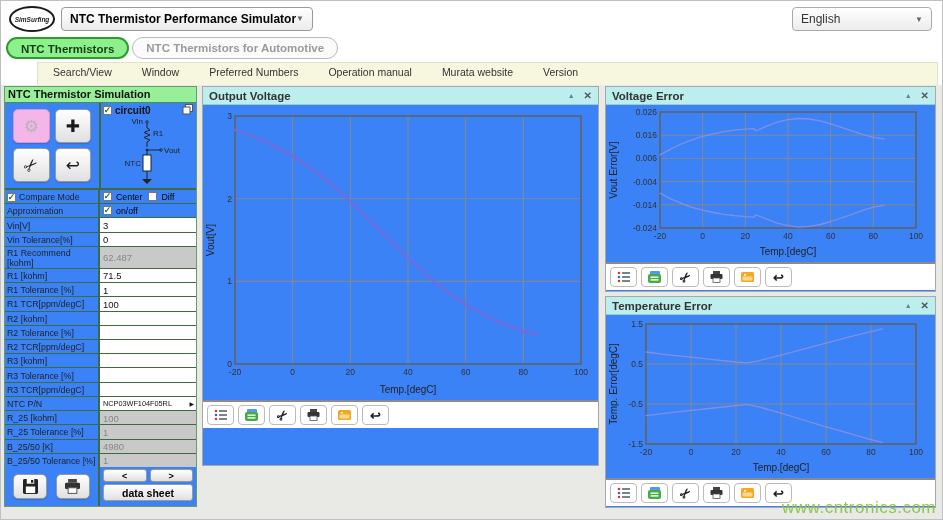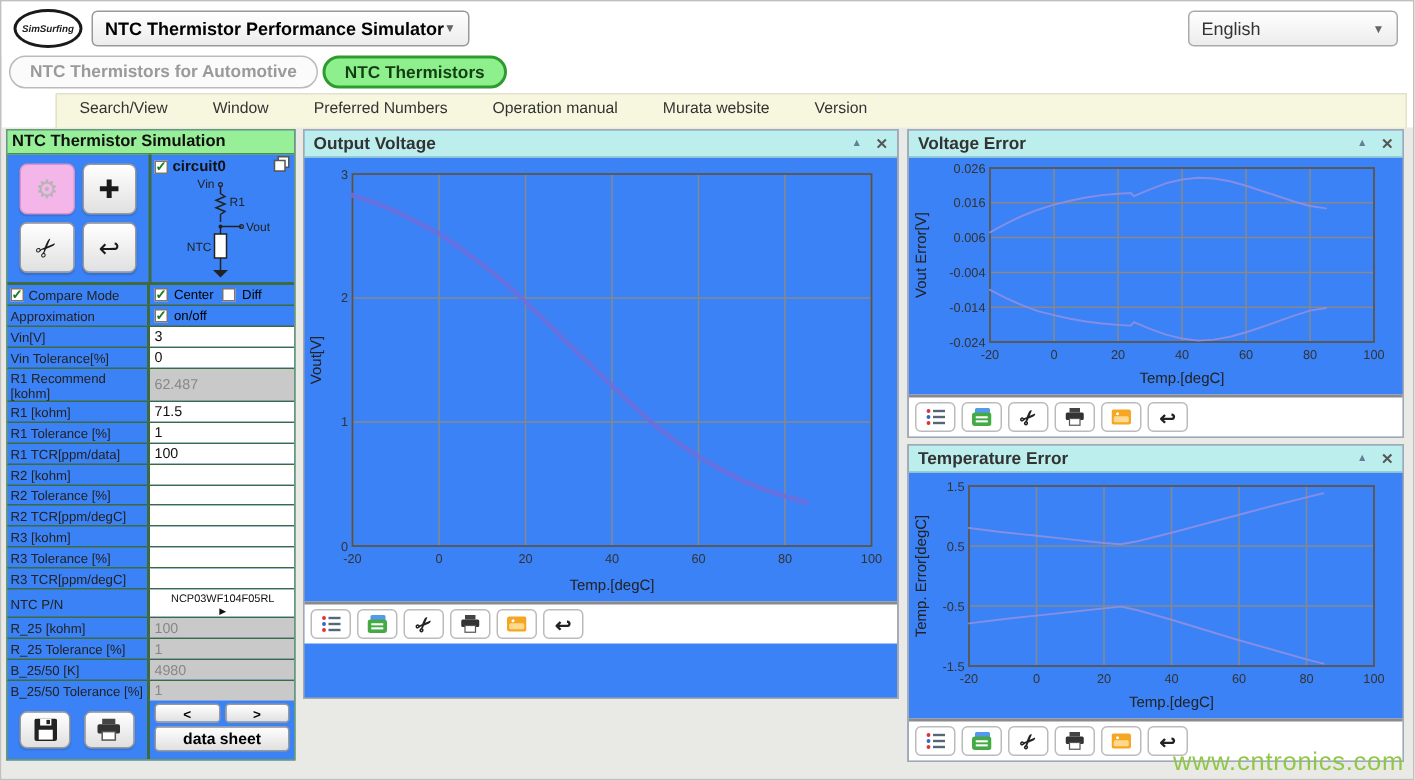--- a/index.html
+++ b/index.html
@@ -52,21 +52,21 @@
   .copy-icon { margin-left:auto; }
   .cb { width:9px; height:9px; border:1px solid #777; background:#fff; display:inline-flex; align-items:center; justify-content:center;
         font-size:9px; line-height:1; color:#1b7a1b; font-weight:bold; margin-right:3px; flex:none; cursor:pointer; }
 
   .param-table { flex:1; display:flex; flex-direction:column; }
   .trow { flex:1; display:flex; border-bottom:1px solid #3d6b3d; align-items:stretch; }
   .trow:last-child { border-bottom:none; }
   .tlabel { width:95px; border-right:2px solid #3d6b3d; font-size:8.8px; color:#222; padding:1px 0 0 2px; display:flex; align-items:center; }
   .tvalue { flex:1; font-size:9.5px; background:#fff; padding:1px 2px 0 3px; display:flex; align-items:center; color:#111; }
   .tvalue.ro { background:#c9c9c9; color:#878787; }
-  .tvalue.pn { font-size:7.3px; justify-content:space-between;flex-direction:column; }
+  .tvalue.pn { font-size:7.3px; justify-content:space-between; }
   .pn-arrow { font-size:6px; color:#111; cursor:pointer; }
   .optcell { flex:1; display:flex; align-items:center; font-size:8.8px; padding-left:3px; gap:1px; }
 
   .lp-footer { height:39px; flex:none; display:flex; }
   .lp-foot-left { width:95px; border-right:2px solid #3d6b3d; display:flex; align-items:center; justify-content:space-evenly; }
   .foot-btn { width:34px; height:25px; border:1px solid #999; border-radius:5px; background:linear-gradient(#ffffff,#e0e0e0);
               display:flex; align-items:center; justify-content:center; cursor:pointer; box-shadow:0 1px 1px rgba(0,0,0,.15); }
   .lp-foot-right { flex:1; padding:2px 3px; display:flex; flex-direction:column; }
   .nav-row { display:flex; gap:3px; }
   .nav-btn { flex:1; height:13px; border:1px solid #999; border-radius:3px; background:linear-gradient(#ffffff,#e0e0e0);
@@ -101,22 +101,22 @@
       <span class="lbl">NTC Thermistor Performance Simulator</span>
       <span class="dd-arrow">▼</span>
     </div>
     <div class="lang-select">
       <span class="lbl">English</span>
       <span class="dd-arrow">▼</span>
     </div>
   </div>
 
   <div class="tabs">
+    <div class="tab active">NTC Thermistors</div>
     <div class="tab inactive">NTC Thermistors for Automotive</div>
-    <div class="tab active">NTC Thermistors</div>
   </div>
 
   <div class="menubar">
     <span class="menu-item">Search/View</span>
     <span class="menu-item">Window</span>
     <span class="menu-item">Preferred Numbers</span>
     <span class="menu-item">Operation manual</span>
     <span class="menu-item">Murata website</span>
     <span class="menu-item">Version</span>
   </div>
@@ -217,21 +217,21 @@
               <span>71.5</span>
             </div>
           </div>
           <div class="trow">
             <div class="tlabel">R1 Tolerance [%]</div>
             <div class="tvalue">
               <span>1</span>
             </div>
           </div>
           <div class="trow">
-            <div class="tlabel">R1 TCR[ppm/data]</div>
+            <div class="tlabel">R1 TCR[ppm/degC]</div>
             <div class="tvalue">
               <span>100</span>
             </div>
           </div>
           <div class="trow">
             <div class="tlabel">R2 [kohm]</div>
             <div class="tvalue">
               <span></span>
             </div>
           </div>

